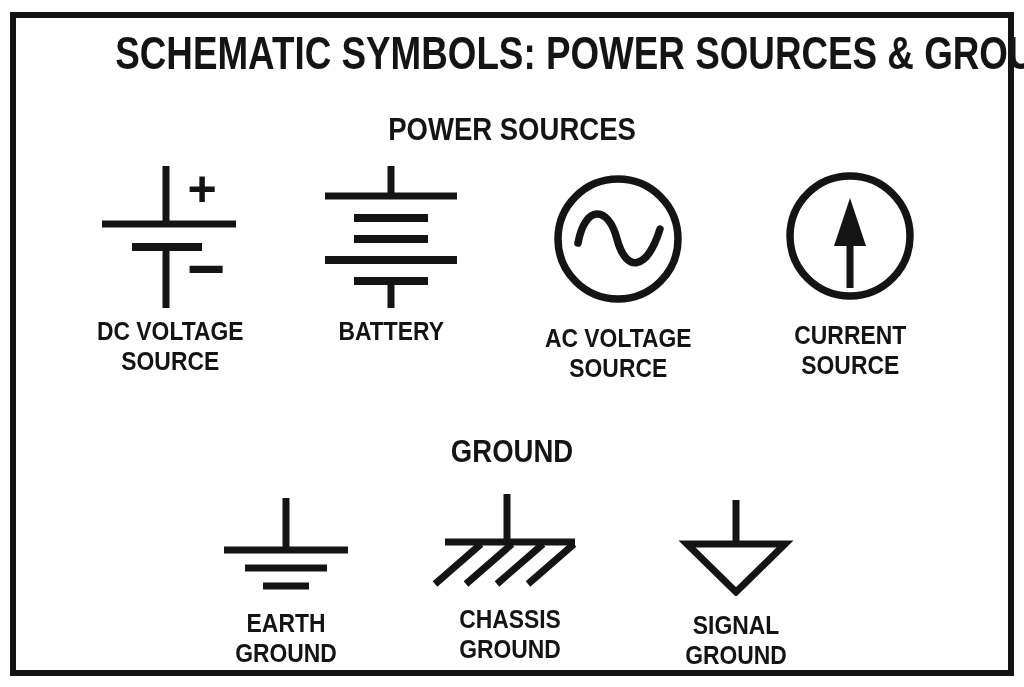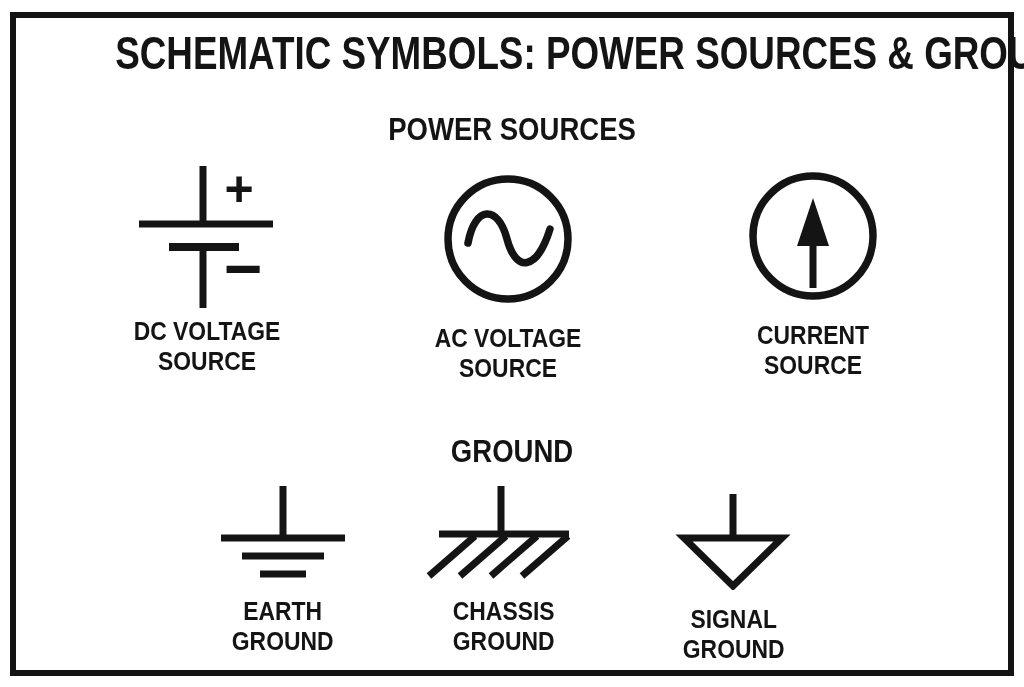--- a/index.html
+++ b/index.html
@@ -69,20 +69,35 @@
         <line x1="76" y1="87" x2="76" y2="148" stroke="currentColor" stroke-width="7"></line>
         <text x="112" y="46" text-anchor="middle" font-weight="bold" font-size="50" fill="currentColor">+</text>
         <text x="116" y="131" text-anchor="middle" font-weight="bold" font-size="66" fill="currentColor">−</text>
       </svg>
       <figcaption class="caption">
         <span class="cap-line">DC VOLTAGE</span>
         <span class="cap-line">SOURCE</span>
       </figcaption>
     </figure>
 
+    <figure class="cell" style="margin:0">
+      <svg width="160" height="150" viewBox="0 0 160 150">
+        <line x1="80" y1="6" x2="80" y2="36" stroke="currentColor" stroke-width="7"></line>
+        <line x1="14" y1="36" x2="146" y2="36" stroke="currentColor" stroke-width="7"></line>
+        <line x1="43" y1="58" x2="117" y2="58" stroke="currentColor" stroke-width="8"></line>
+        <line x1="43" y1="79" x2="117" y2="79" stroke="currentColor" stroke-width="8"></line>
+        <line x1="14" y1="100" x2="146" y2="100" stroke="currentColor" stroke-width="8"></line>
+        <line x1="43" y1="121" x2="117" y2="121" stroke="currentColor" stroke-width="8"></line>
+        <line x1="80" y1="121" x2="80" y2="148" stroke="currentColor" stroke-width="7"></line>
+      </svg>
+      <figcaption class="caption">
+        <span class="cap-line">BATTERY</span>
+        <span class="cap-line"></span>
+      </figcaption>
+    </figure>
 
     <figure class="cell" style="margin:7px">
       <svg width="160" height="150" viewBox="0 0 160 150">
         <circle cx="80" cy="72" r="60" fill="none" stroke="currentColor" stroke-width="7.5"></circle>
         <path d="M 40 76 C 47 38, 70 38, 79 72 C 88 106, 109 104, 122 62" fill="none" stroke="currentColor" stroke-width="7.5" stroke-linecap="round"></path>
       </svg>
       <figcaption class="caption">
         <span class="cap-line">AC VOLTAGE</span>
         <span class="cap-line">SOURCE</span>
       </figcaption>
@@ -99,49 +114,49 @@
         <span class="cap-line">SOURCE</span>
       </figcaption>
     </figure>
 
   </div>
 
   <h2 class="section-heading heading-ground">GROUND</h2>
 
   <div class="row row-ground">
 
-    <figure class="cell" style="margin:0">
+    <figure class="cell" style="margin:12px">
       <svg width="170" height="100" viewBox="0 0 170 100">
         <line x1="85" y1="4" x2="85" y2="56" stroke="currentColor" stroke-width="7"></line>
         <line x1="23" y1="56" x2="147" y2="56" stroke="currentColor" stroke-width="7"></line>
         <line x1="44" y1="74" x2="126" y2="74" stroke="currentColor" stroke-width="7"></line>
         <line x1="62" y1="92" x2="108" y2="92" stroke="currentColor" stroke-width="7"></line>
       </svg>
       <figcaption class="caption caption-ground">
         <span class="cap-line">EARTH</span>
         <span class="cap-line">GROUND</span>
       </figcaption>
     </figure>
 
-    <figure class="cell" style="margin:0">
+    <figure class="cell" style="margin:8px">
       <svg width="170" height="100" viewBox="0 0 170 100">
         <line x1="82" y1="4" x2="82" y2="52" stroke="currentColor" stroke-width="7"></line>
         <line x1="20" y1="52" x2="150" y2="52" stroke="currentColor" stroke-width="7"></line>
         <line x1="56" y1="54" x2="10" y2="94" stroke="currentColor" stroke-width="7"></line>
         <line x1="87" y1="54" x2="41" y2="94" stroke="currentColor" stroke-width="7"></line>
         <line x1="118" y1="54" x2="72" y2="94" stroke="currentColor" stroke-width="7"></line>
         <line x1="149" y1="54" x2="103" y2="94" stroke="currentColor" stroke-width="7"></line>
       </svg>
       <figcaption class="caption caption-ground">
         <span class="cap-line">CHASSIS</span>
         <span class="cap-line">GROUND</span>
       </figcaption>
     </figure>
 
-    <figure class="cell" style="margin:8px">
+    <figure class="cell" style="margin:14px">
       <svg width="170" height="100" viewBox="0 0 170 100">
         <line x1="85" y1="4" x2="85" y2="48" stroke="currentColor" stroke-width="7"></line>
         <polygon points="36,48 134,48 85,96" fill="none" stroke="currentColor" stroke-width="7" stroke-linejoin="miter"></polygon>
       </svg>
       <figcaption class="caption caption-ground">
         <span class="cap-line">SIGNAL</span>
         <span class="cap-line">GROUND</span>
       </figcaption>
     </figure>
 

